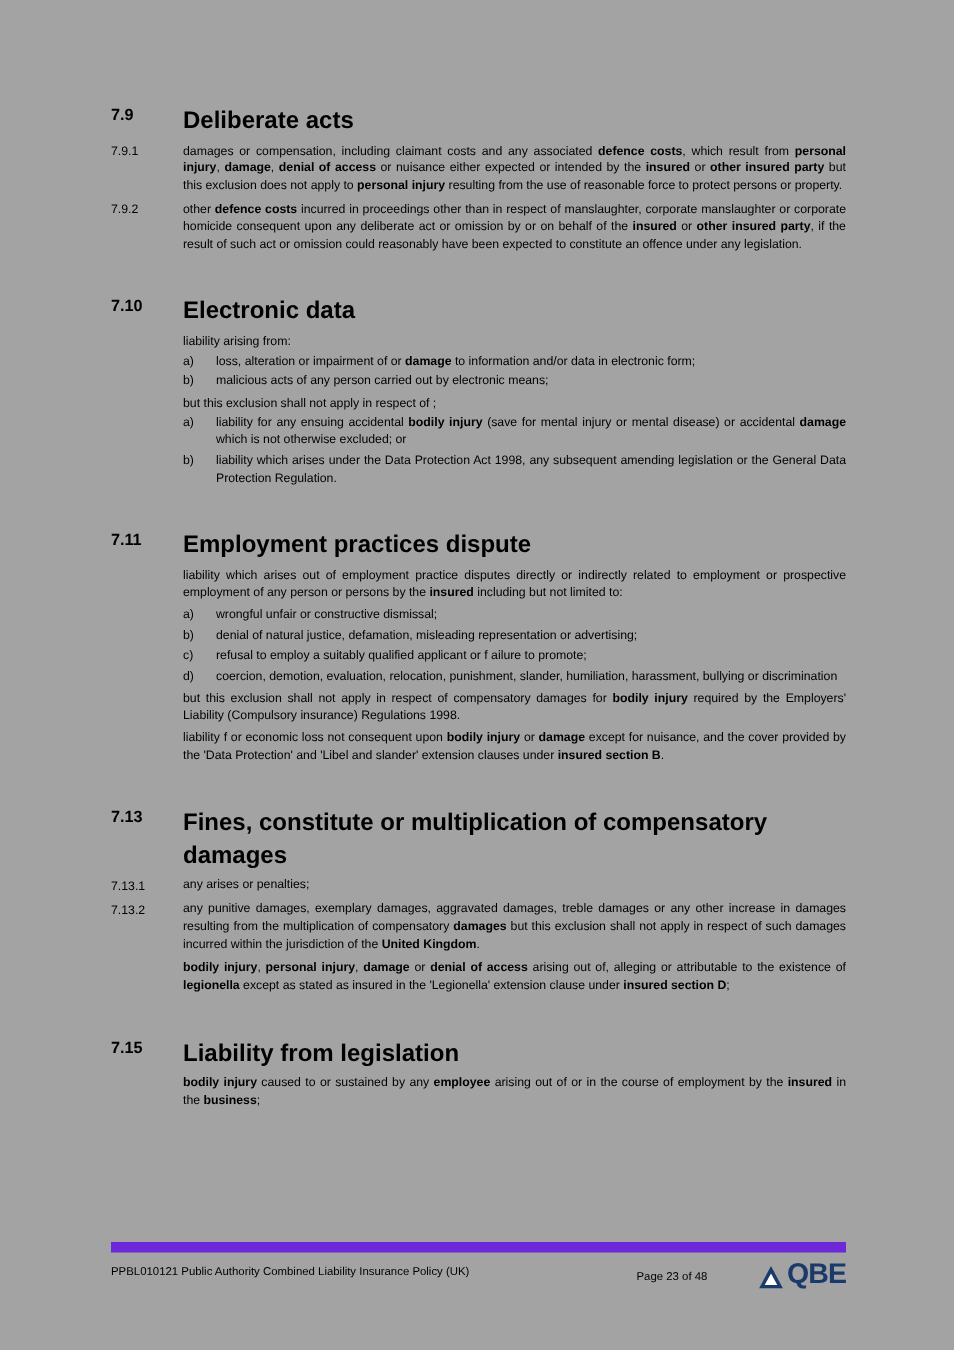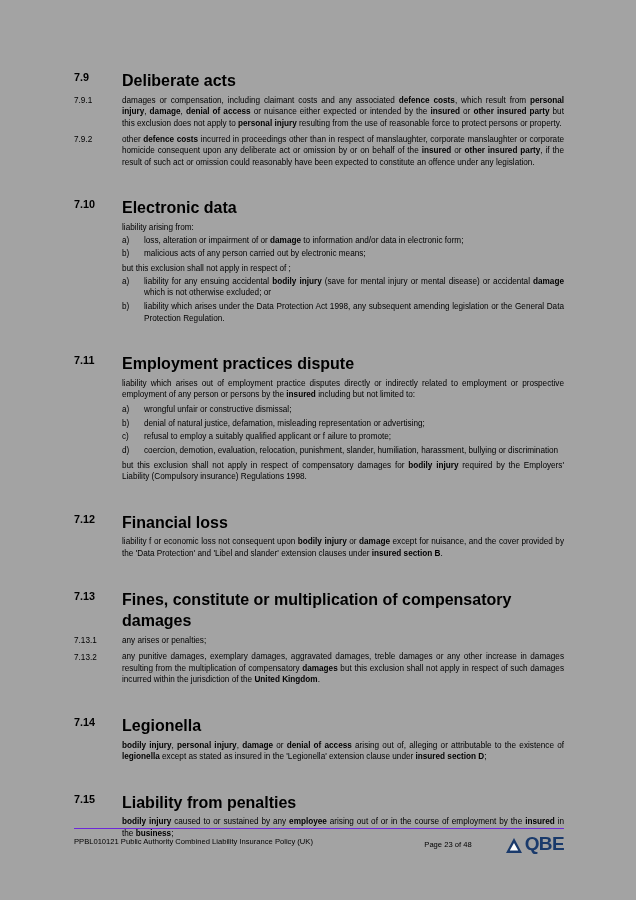--- a/index.html
+++ b/index.html
@@ -111,21 +111,21 @@
   }
 
   b { font-weight: bold; }
 
   
   .footer {
     position: absolute;
     left: 74px;
     top: 828px;
     width: 490px;
-    border-top: 1px solid #6d28d9;
+    border-top: 7px solid #6d28d9;
     padding-top: 5px;
     display: flex;
     flex-direction: row;
     align-items: flex-start;
     justify-content: space-between;
   }
   .footer-left {
     font-size: 7.6px;
     line-height: 1.3;
     padding-top: 3px;
@@ -224,48 +224,40 @@
         <div class="list-letter">c)</div>
         <div class="list-text">refusal to employ a suitably qualified applicant or f ailure to promote;</div>
       </div>
       <div class="list-item">
         <div class="list-letter">d)</div>
         <div class="list-text">coercion, demotion, evaluation, relocation, punishment, slander, humiliation, harassment, bullying or discrimination</div>
       </div>
     </div>
     <div class="para-plain">but this exclusion shall not apply in respect of compensatory damages for <b>bodily injury</b> required by the Employers' Liability (Compulsory insurance) Regulations 1998.</div>
 
-    <div class="section section-head">
-      <div class="section-num">7.12</div>
-      <div class="section-title">Financial loss</div>
-    </div>
     <div class="para-plain">liability f or economic loss not consequent upon <b>bodily injury</b> or <b>damage</b> except for nuisance, and the cover provided by the 'Data Protection' and 'Libel and slander' extension clauses under <b>insured section B</b>.</div>
 
     <div class="section section-head">
       <div class="section-num">7.13</div>
       <div class="section-title">Fines, constitute or multiplication of compensatory damages</div>
     </div>
     <div class="para-row">
       <div class="para-num">7.13.1</div>
       <div class="para-body">any arises or penalties;</div>
     </div>
     <div class="para-row">
       <div class="para-num">7.13.2</div>
       <div class="para-body">any punitive damages, exemplary damages, aggravated damages, treble damages or any other increase in damages resulting from the multiplication of compensatory <b>damages</b> but this exclusion shall not apply in respect of such damages incurred within the jurisdiction of the <b>United Kingdom</b>.</div>
     </div>
 
-    <div class="section section-head">
-      <div class="section-num">7.14</div>
-      <div class="section-title">Legionella</div>
-    </div>
     <div class="para-plain"><b>bodily injury</b>, <b>personal injury</b>, <b>damage</b> or <b>denial of access</b> arising out of, alleging or attributable to the existence of <b>legionella</b> except as stated as insured in the 'Legionella' extension clause under <b>insured section D</b>;</div>
 
     <div class="section section-head">
       <div class="section-num">7.15</div>
-      <div class="section-title">Liability from penalties</div>
+      <div class="section-title">Liability from legislation</div>
     </div>
     <div class="para-plain"><b>bodily injury</b> caused to or sustained by any <b>employee</b> arising out of or in the course of employment by the <b>insured</b> in the <b>business</b>;</div>
 
   </div>
 
   <div class="footer">
     <div class="footer-left">PPBL010121 Public Authority Combined Liability Insurance Policy (UK)</div>
     <div class="footer-right">
       <div class="footer-page">Page 23 of 48</div>
       <div class="logo">

